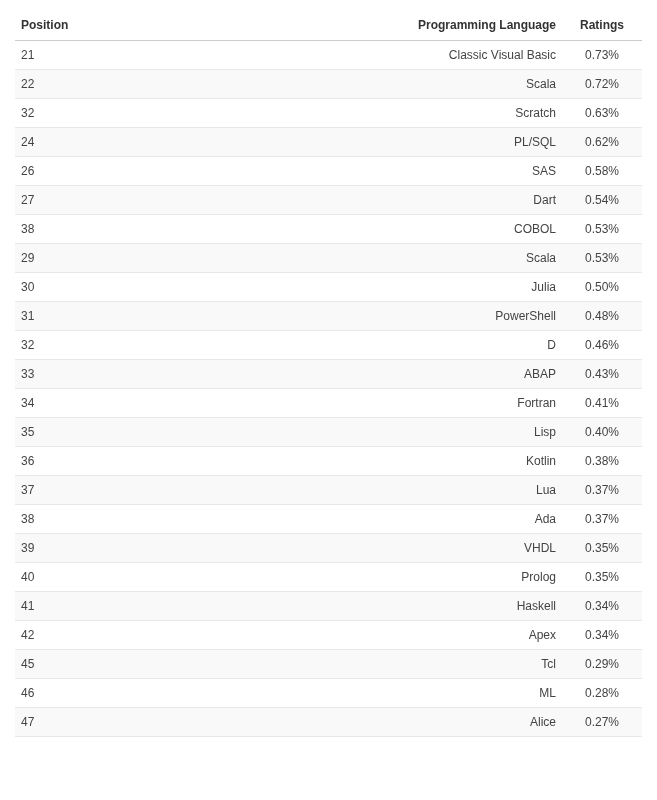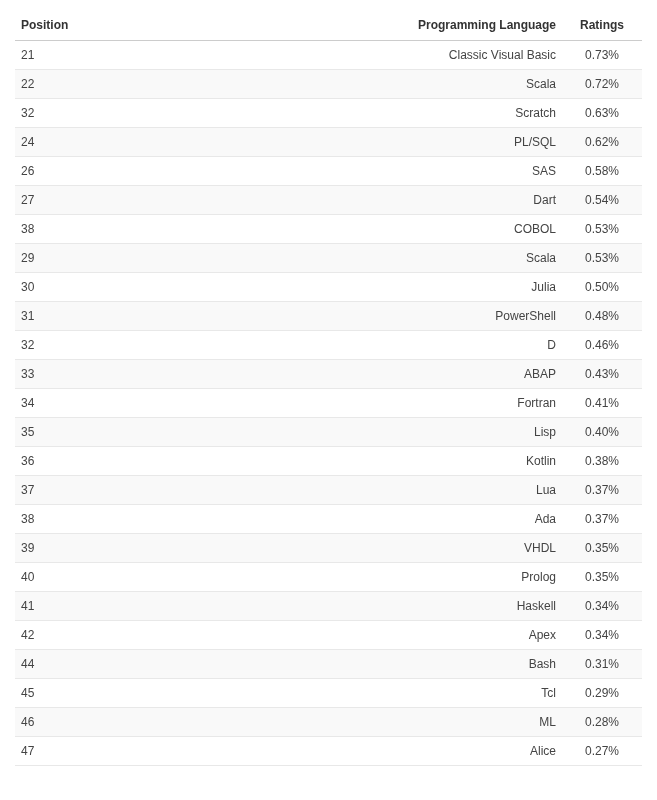--- a/index.html
+++ b/index.html
@@ -173,25 +173,20 @@
           <td class="col-position">41</td>
           <td class="col-language">Haskell</td>
           <td class="col-ratings">0.34%</td>
         </tr>
         <tr>
           <td class="col-position">42</td>
           <td class="col-language">Apex</td>
           <td class="col-ratings">0.34%</td>
         </tr>
         <tr>
-          <td class="col-position">44</td>
-          <td class="col-language">Bash</td>
-          <td class="col-ratings">0.31%</td>
-        </tr>
-        <tr>
           <td class="col-position">45</td>
           <td class="col-language">Tcl</td>
           <td class="col-ratings">0.29%</td>
         </tr>
         <tr>
           <td class="col-position">46</td>
           <td class="col-language">ML</td>
           <td class="col-ratings">0.28%</td>
         </tr>
         <tr>

